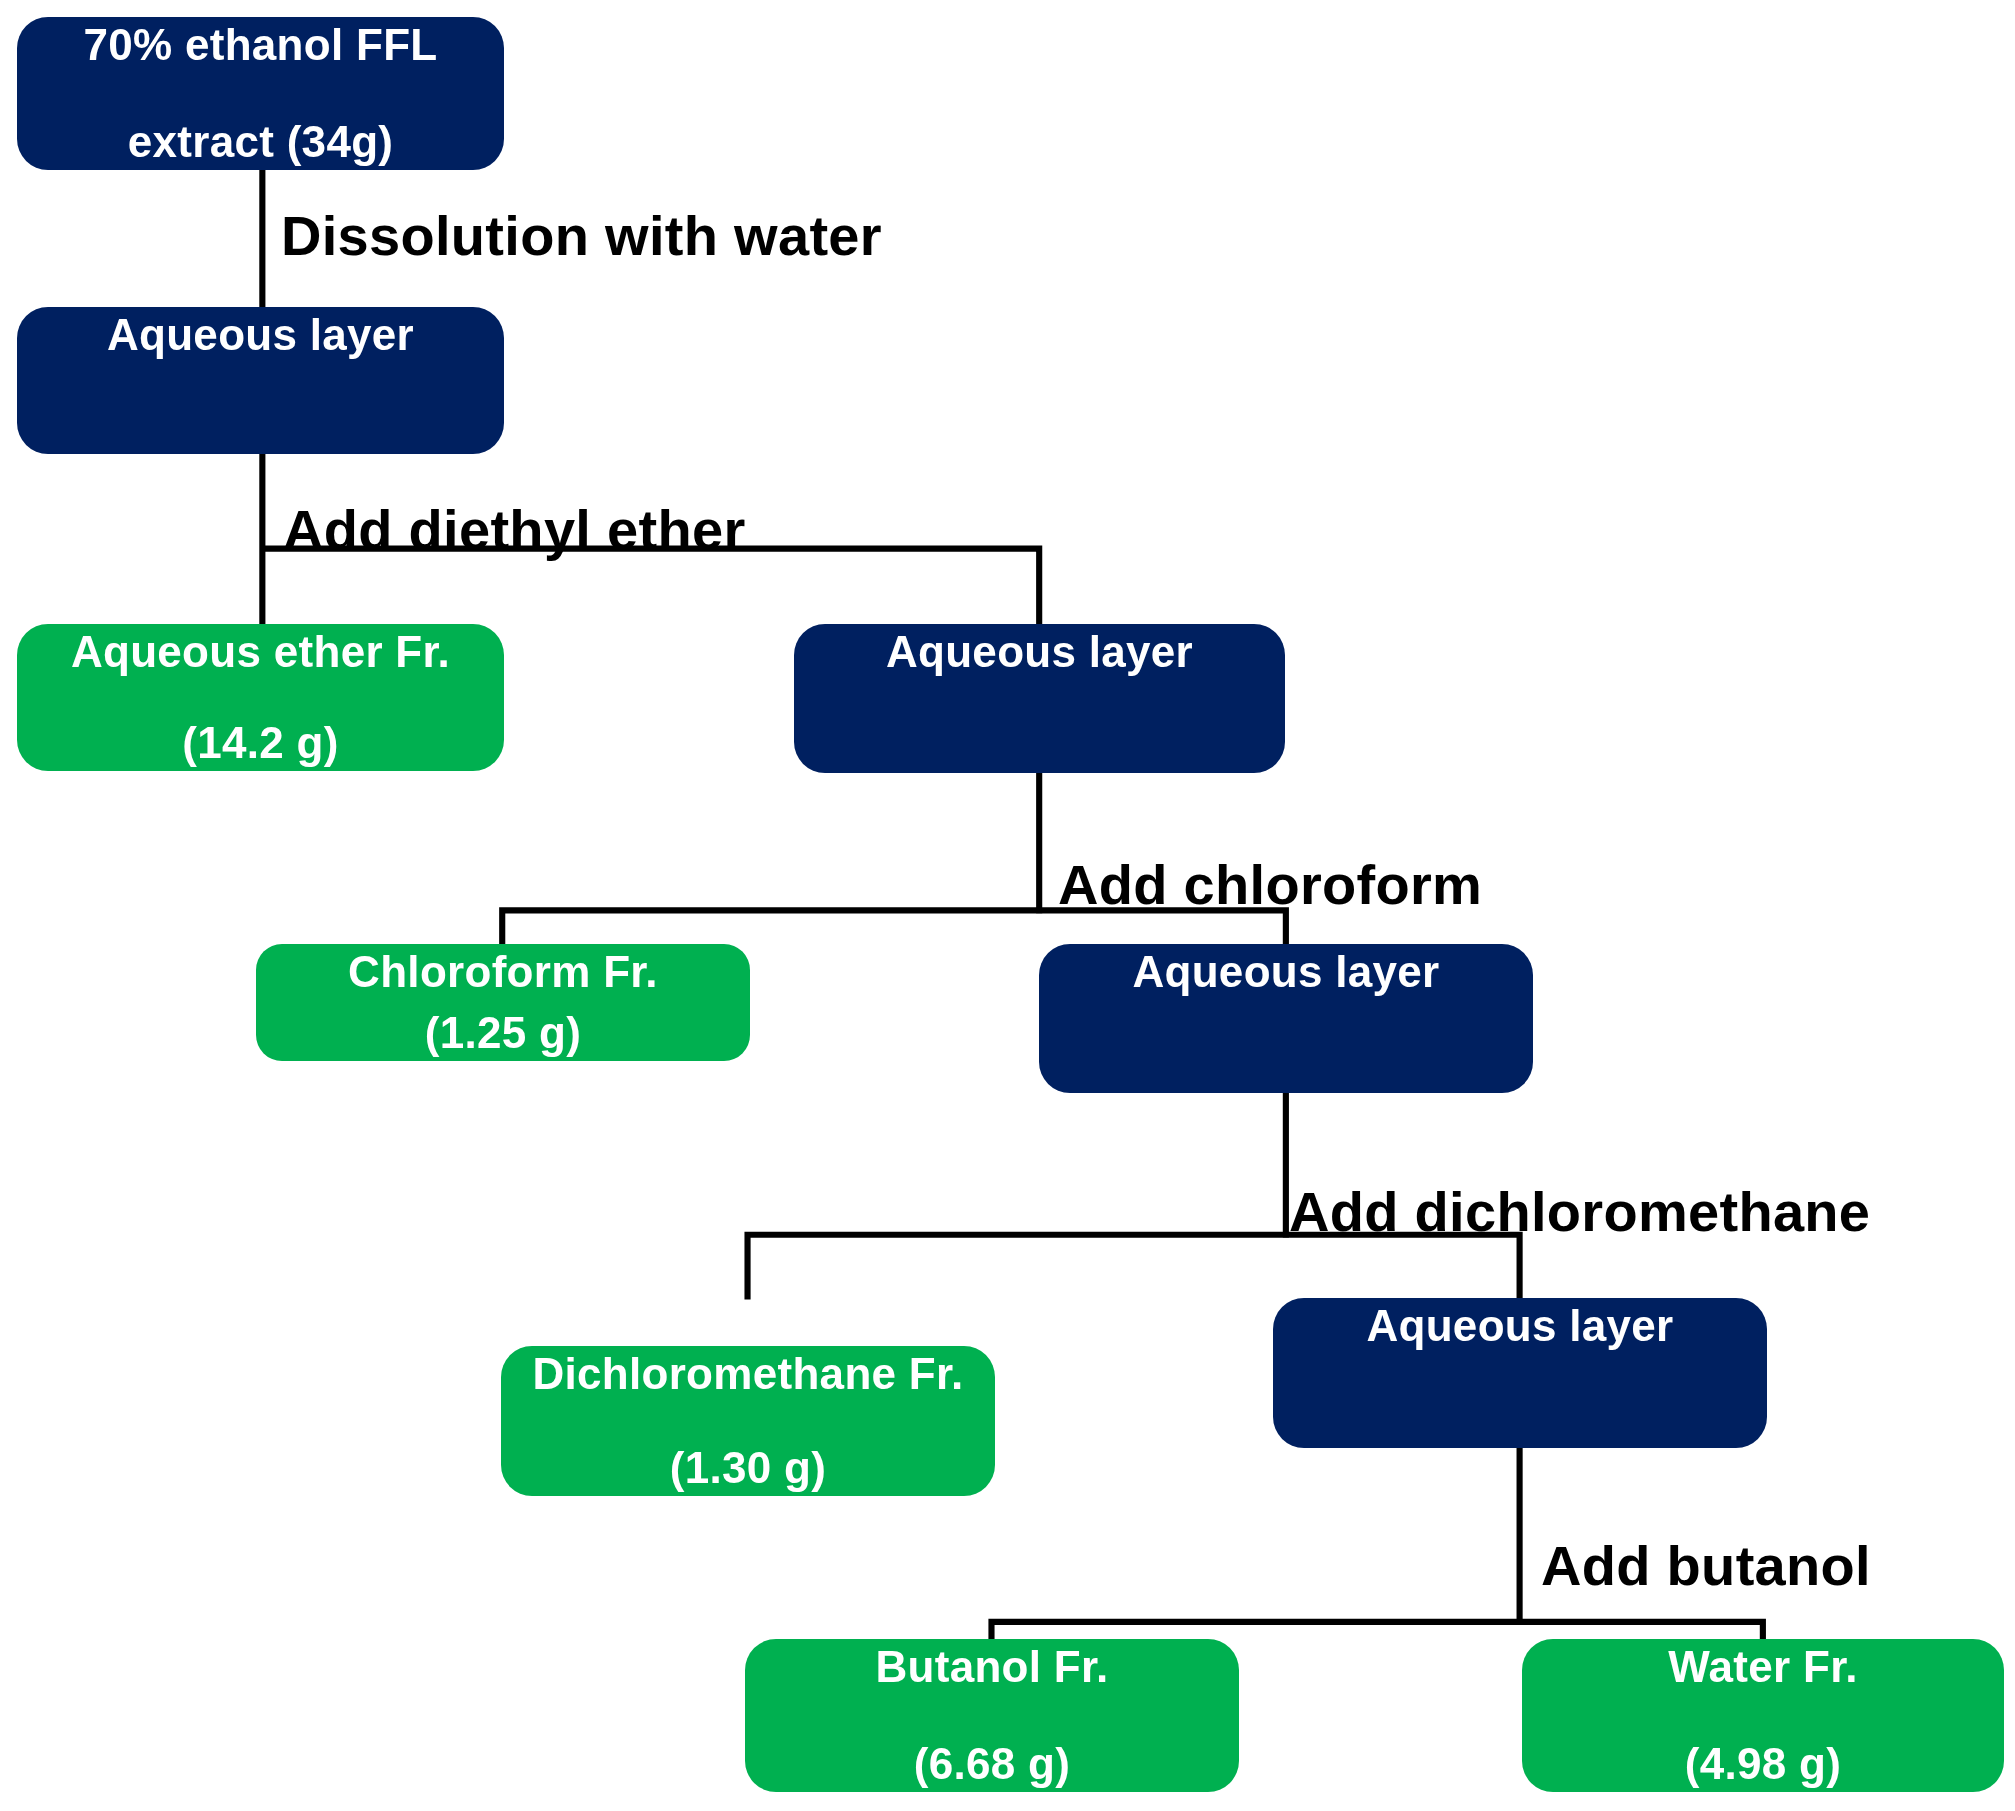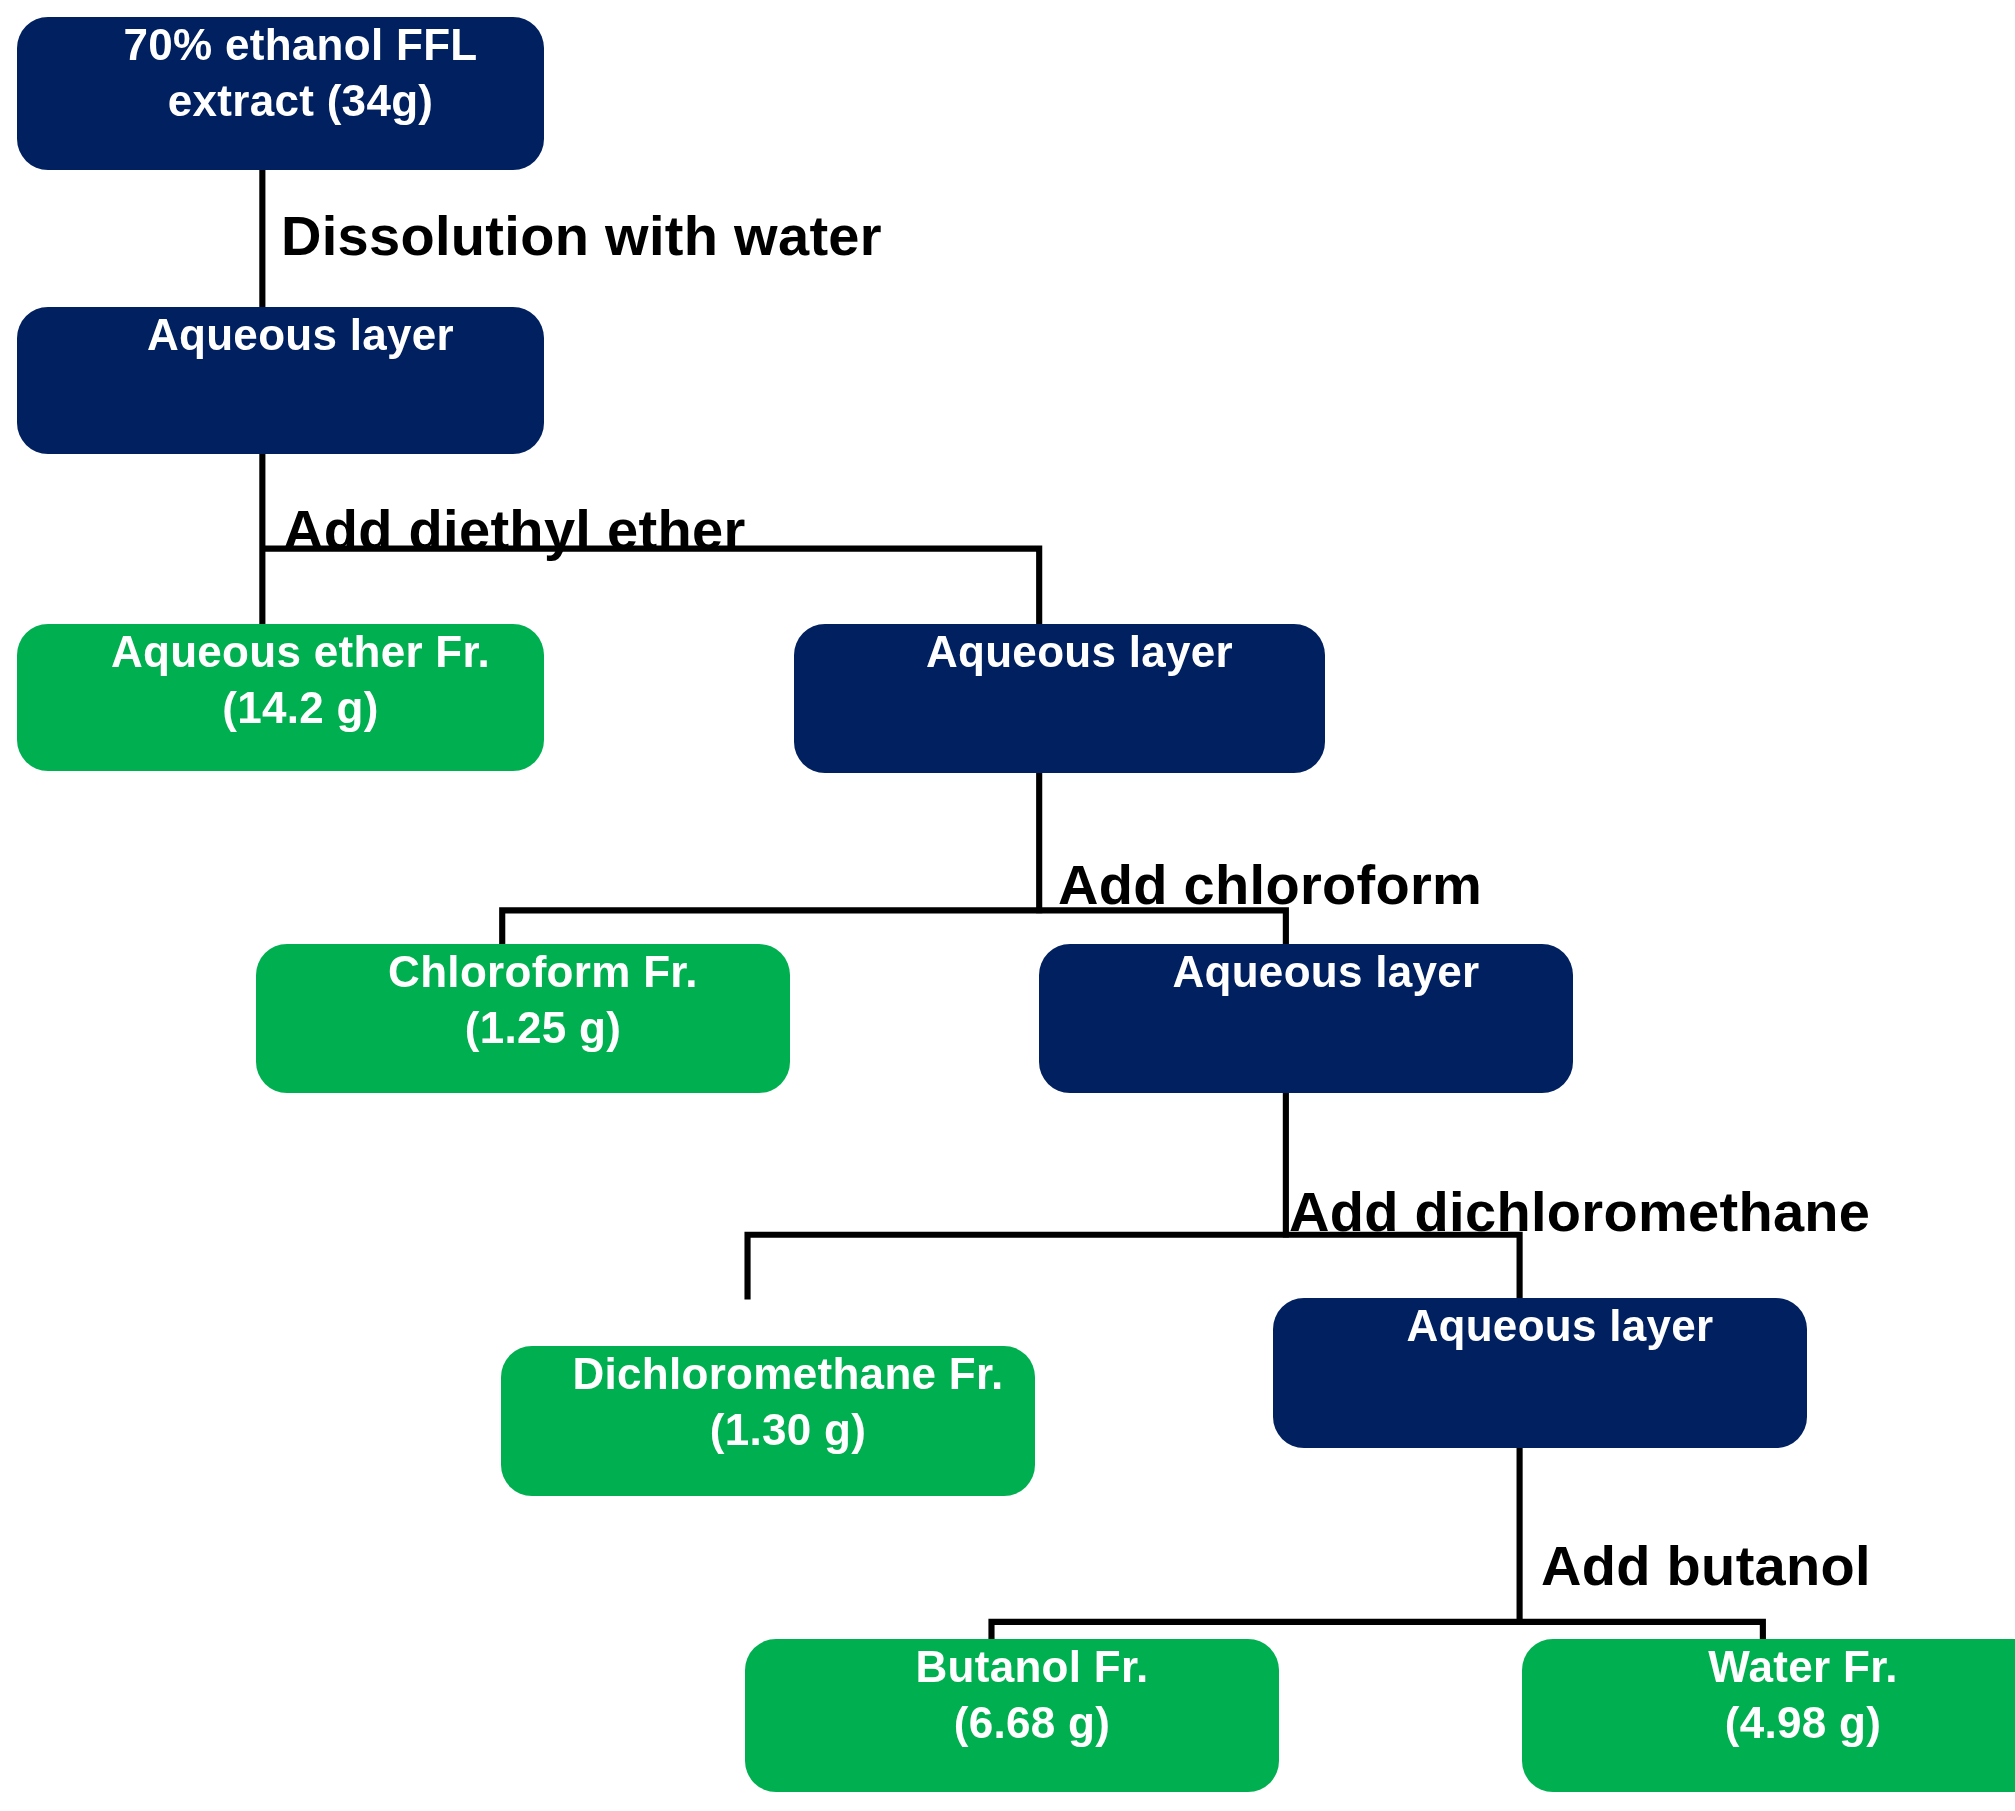--- a/index.html
+++ b/index.html
@@ -17,26 +17,25 @@
     font-family:"Liberation Sans","DejaVu Sans",sans-serif;
     font-weight:bold;
     overflow:hidden;
   }
   .wires{position:absolute;left:0;top:0;width:2015px;height:1812px;}
   .wires line,.wires polyline{stroke:var(--wire);stroke-width:9;fill:none;}
   .node{
     position:absolute;
     border-radius:31px;
     display:flex;flex-direction:column;
-    align-items:center;justify-content:flex-start;
+    align-items:center;justify-content:space-between;
     text-align:center;
     color:var(--node-text);
     font-size:44px;line-height:1.28;
     letter-spacing:0.3px;
-    padding-left:40px;
   }
   .node.navy{background:var(--navy);}
   .node.green{background:var(--green);}
   .step{
     position:absolute;
     color:var(--label-text);
     font-size:56px;
     white-space:nowrap;
     letter-spacing:0.3px;
   }
@@ -70,21 +69,21 @@
 
   <div class="node green" style="left:17px;top:624px;width:487px;height:147px;">
     <span>Aqueous ether Fr.</span>
     <span>(14.2 g)</span>
   </div>
 
   <div class="node navy" style="left:794px;top:624px;width:491px;height:149px;">
     <span>Aqueous layer</span>
   </div>
 
-  <div class="node green" style="left:256px;top:944px;width:494px;height:149px;">
+  <div class="node green" style="left:256px;top:944px;width:494px;height:117px;border-radius:26px;">
     <span>Chloroform Fr.</span>
     <span>(1.25 g)</span>
   </div>
 
   <div class="node navy" style="left:1039px;top:944px;width:494px;height:149px;">
     <span>Aqueous layer</span>
   </div>
 
   <div class="node green" style="left:501px;top:1298px;width:494px;height:150px;margin-top:48px;">
     <span>Dichloromethane Fr.</span>

